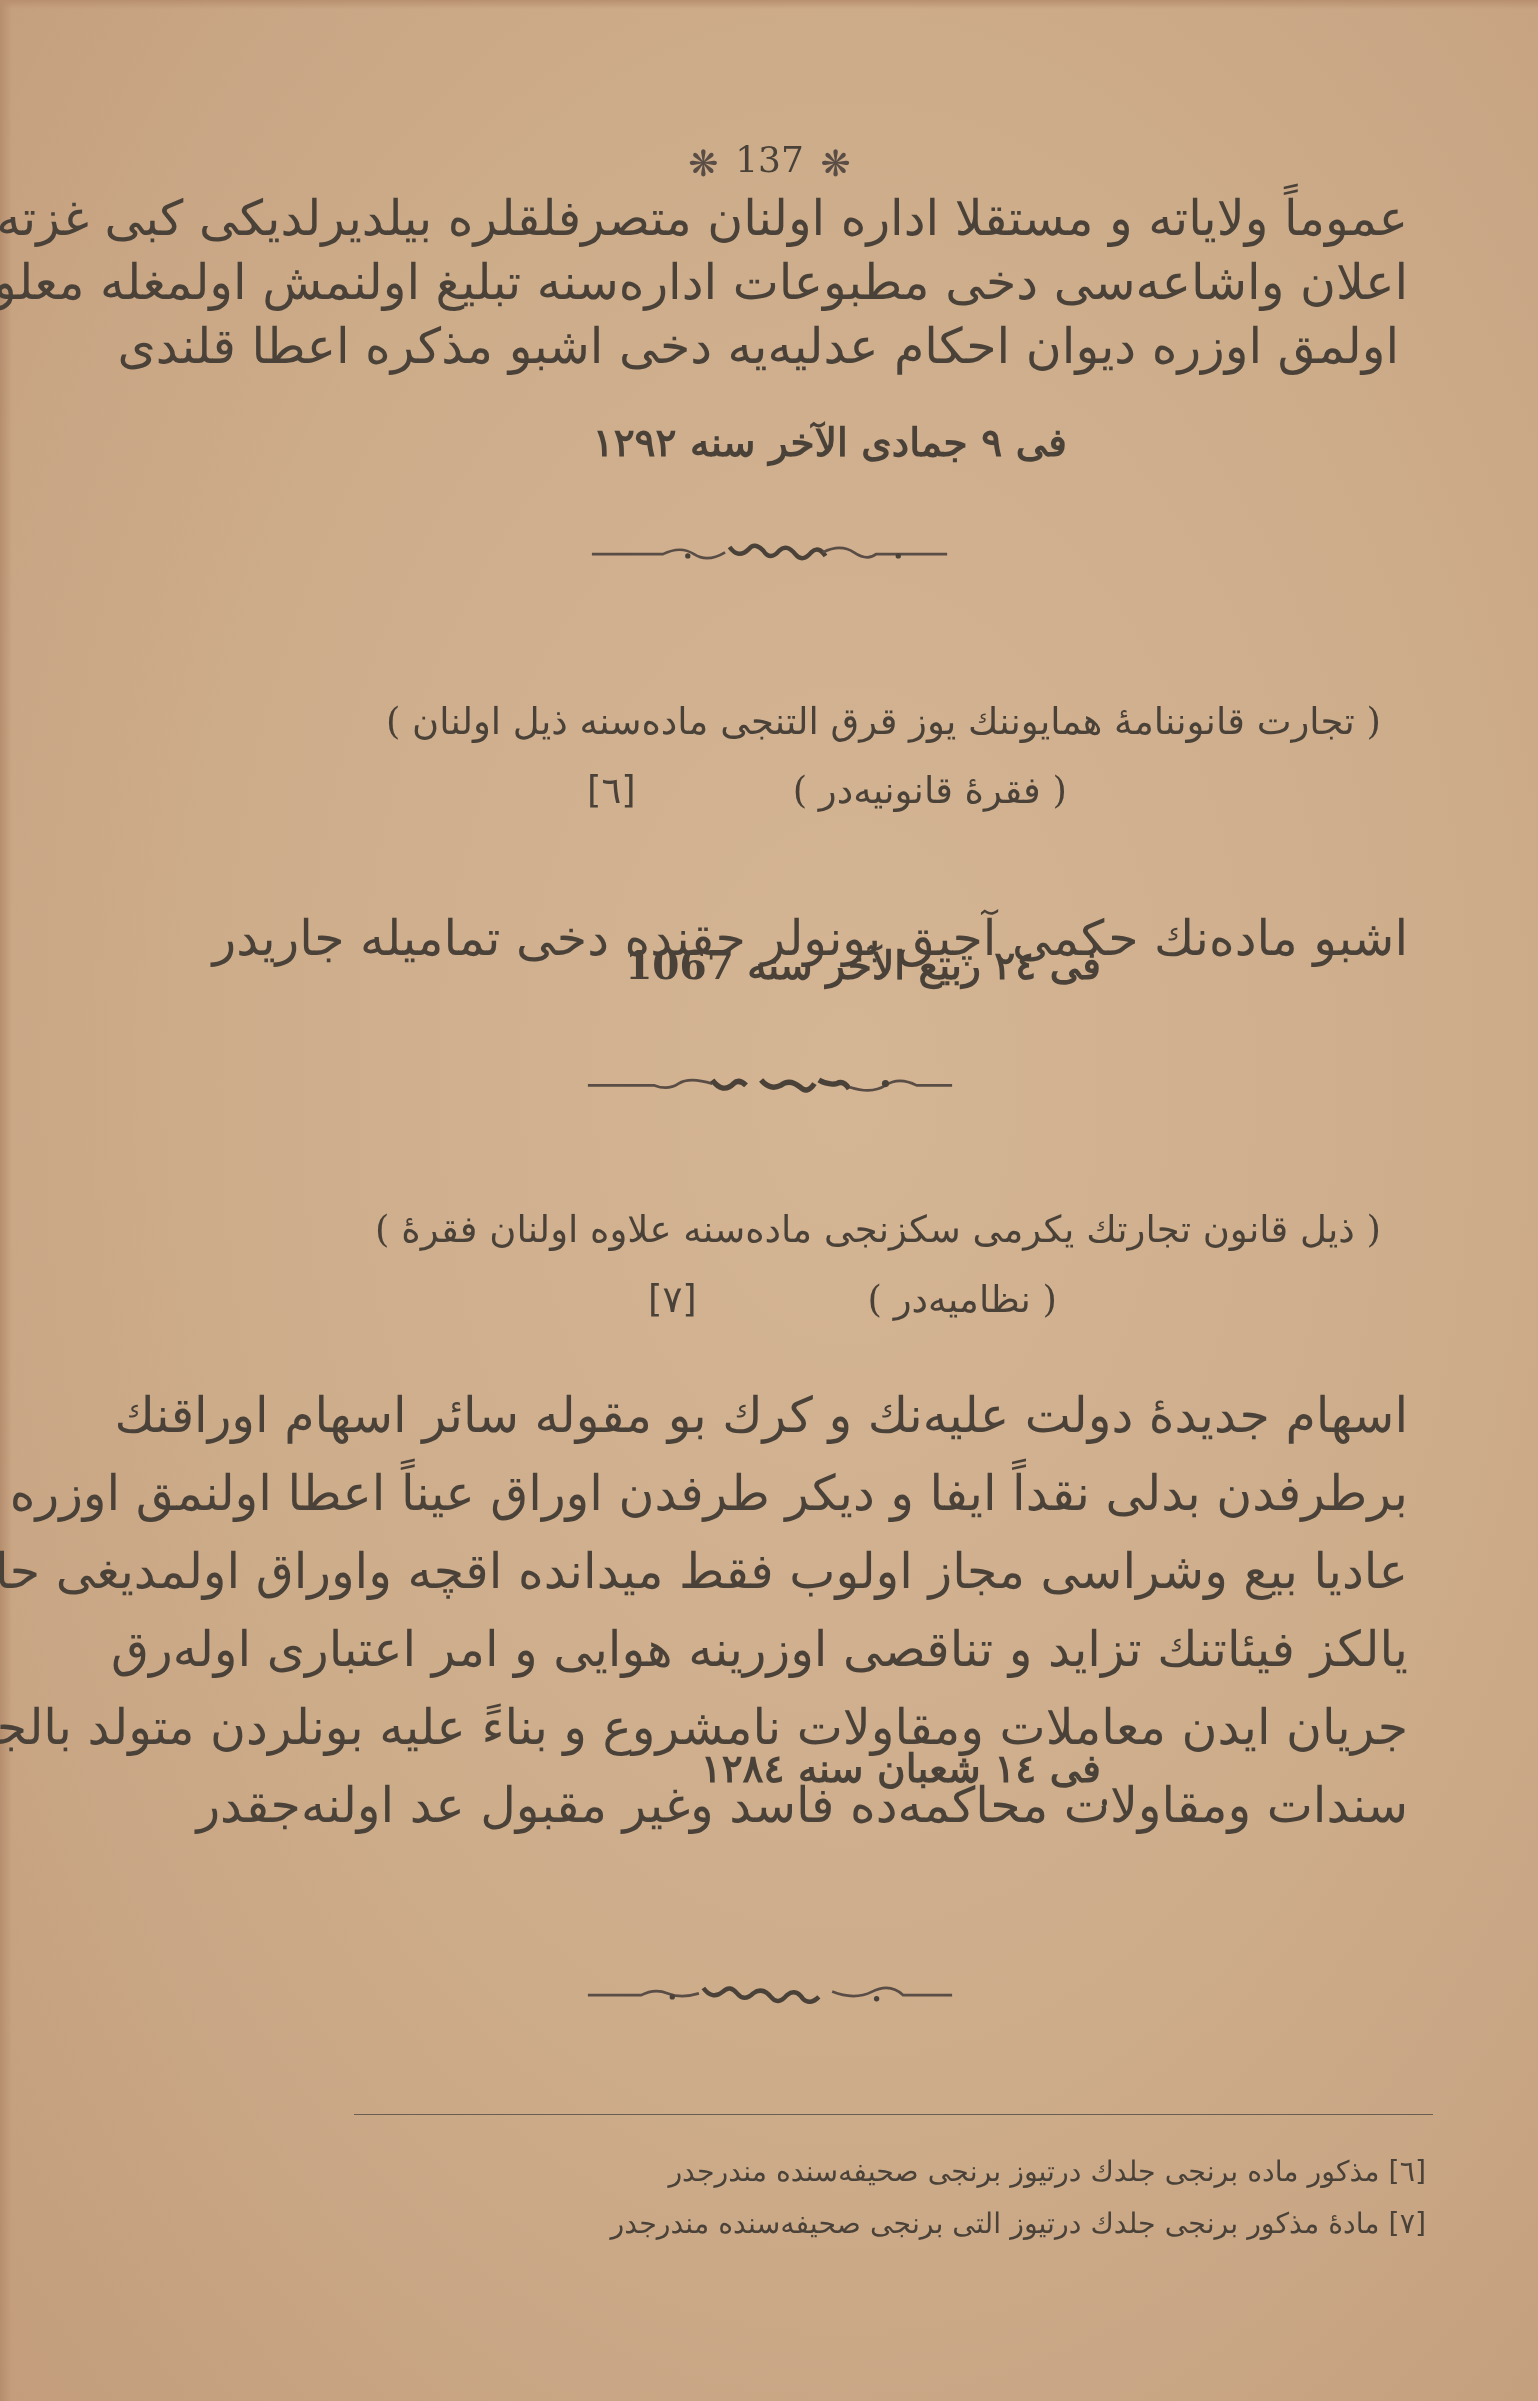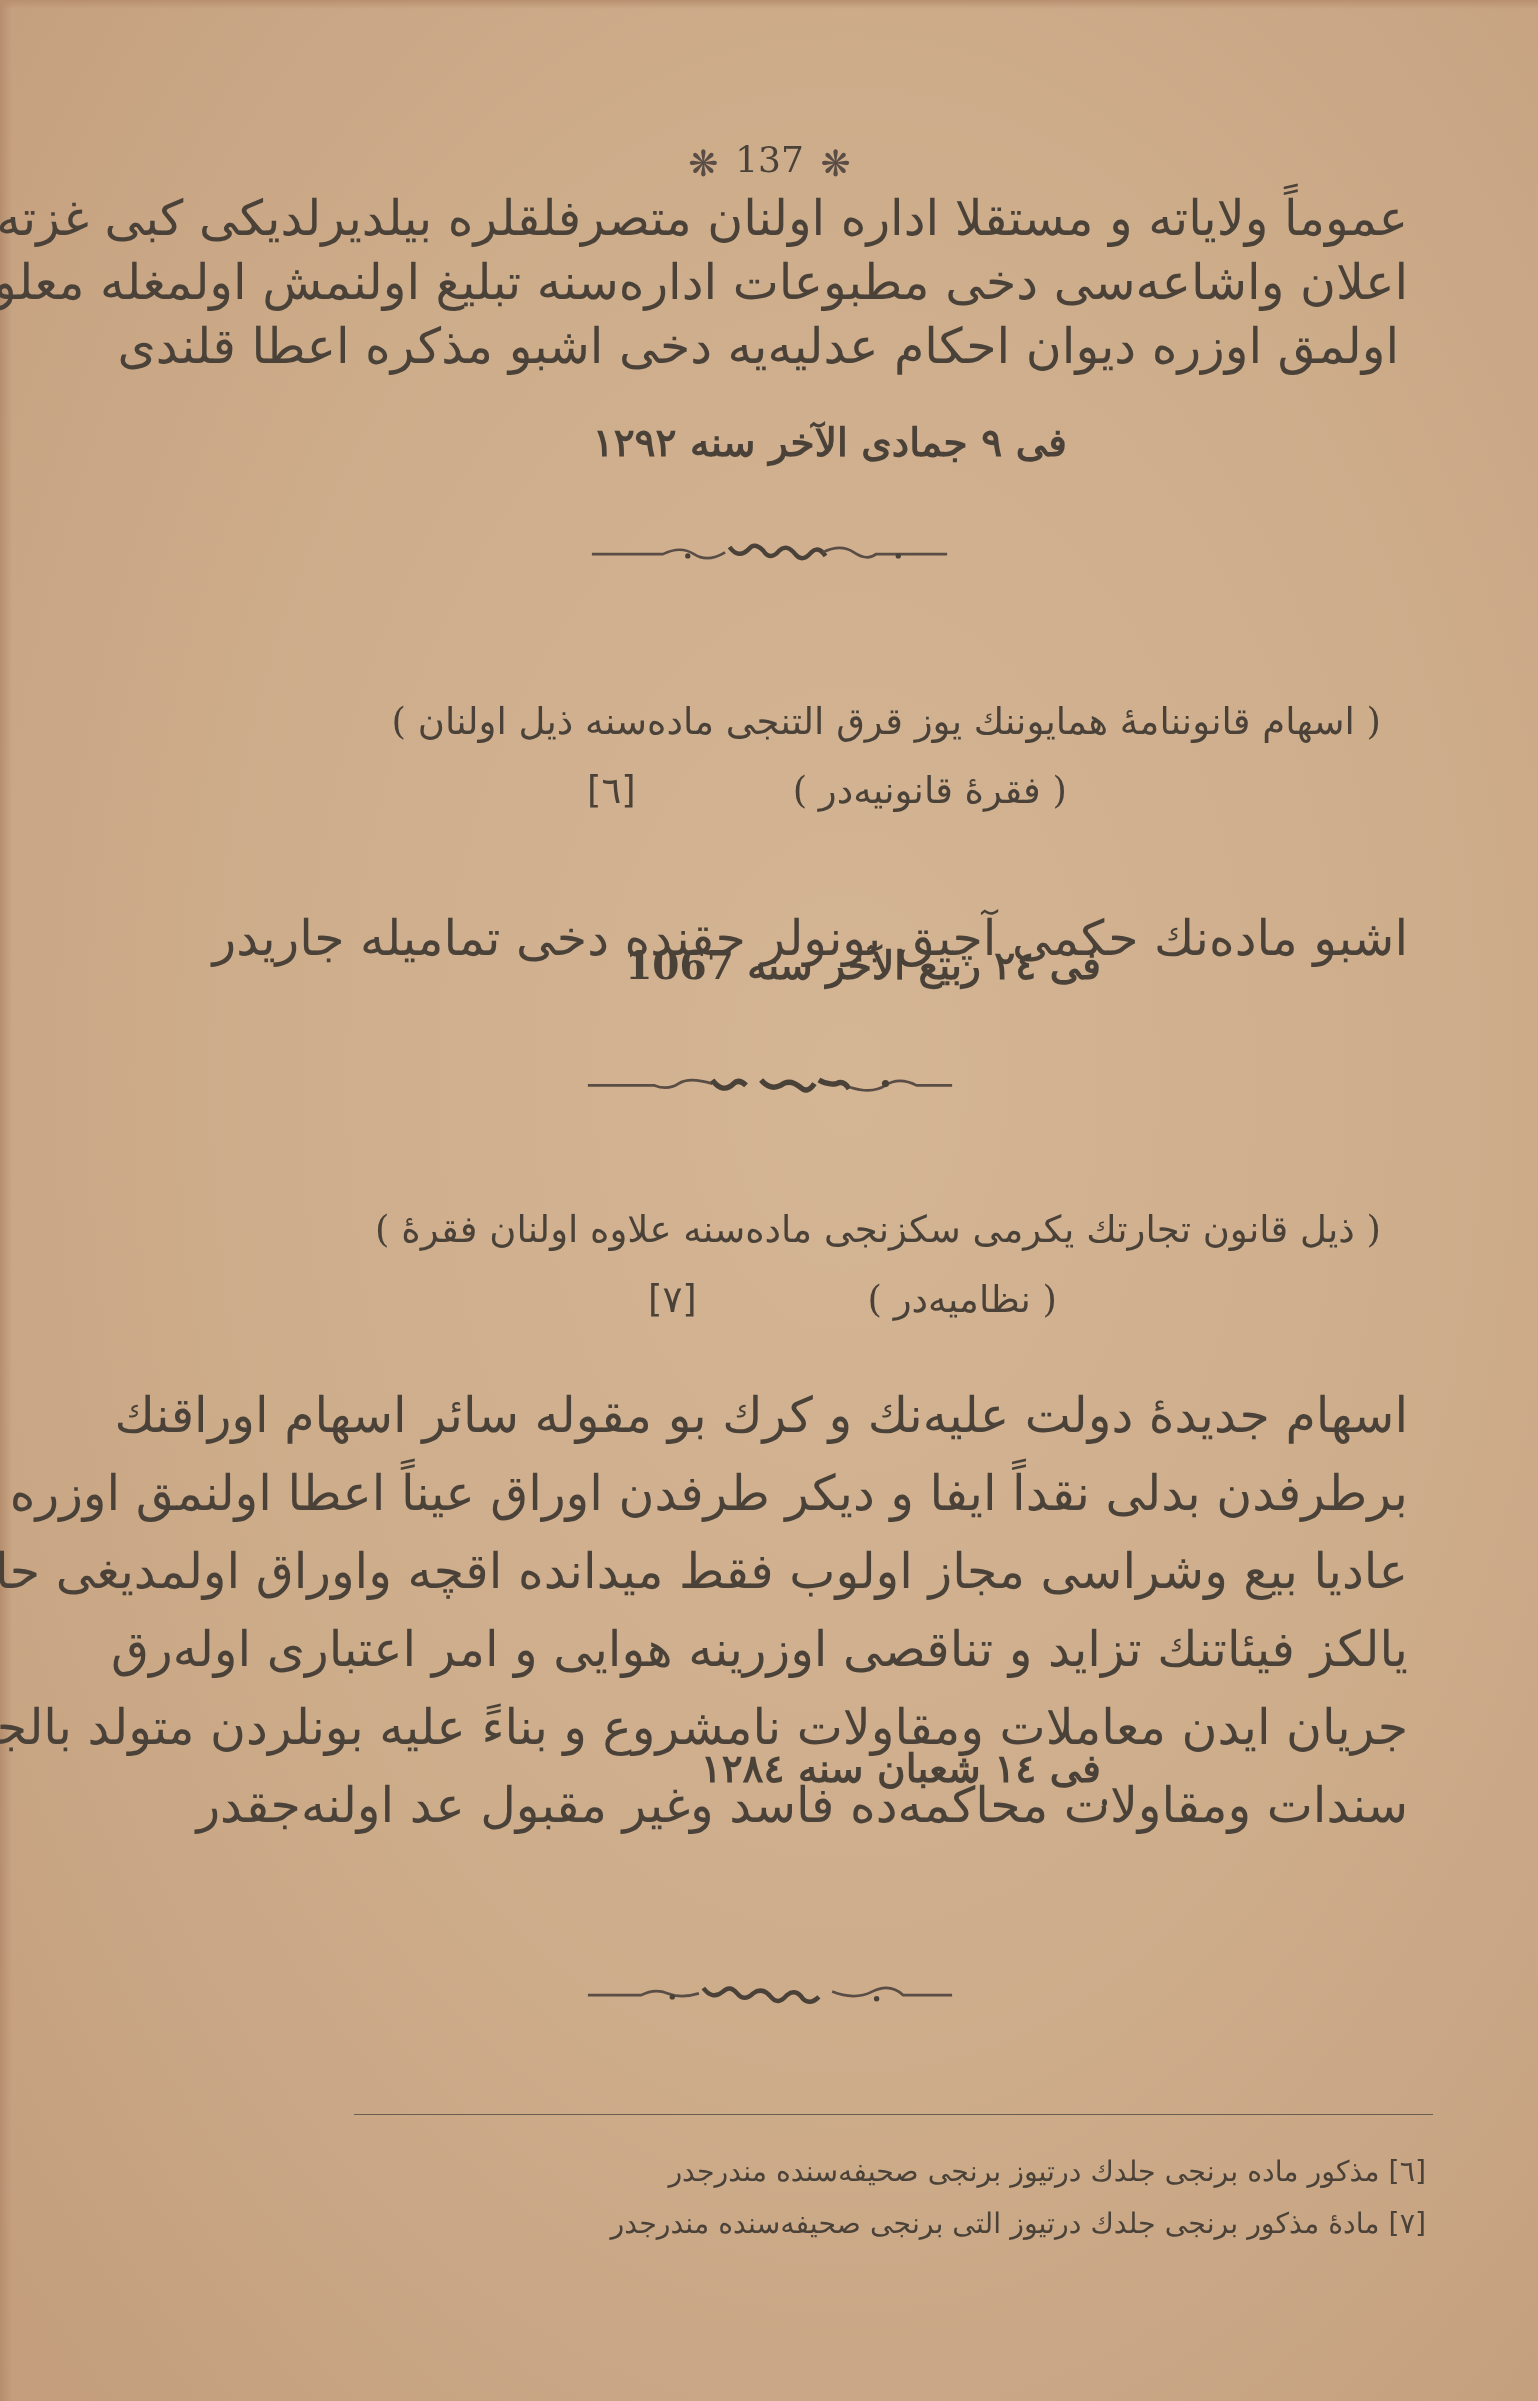--- a/index.html
+++ b/index.html
@@ -51,21 +51,21 @@
 <div class="divider" style="top:533px;">
   <svg width="373" height="27" viewBox="0 0 420 30">
     <path d="M10 18 H90 Q110 8 125 18 T160 16" stroke="#5a4d46" stroke-width="3" fill="none"></path>
     <circle cx="118" cy="20" r="3" fill="#4a4238"></circle>
     <path d="M165 10 q10 14 22 2 q6 -8 16 2 q8 12 18 0 q8 -8 18 4 q8 10 18 -2 q8 -8 16 4" stroke="#4a4238" stroke-width="5" fill="none"></path>
     <path d="M270 16 Q290 6 305 16 T330 18 H410" stroke="#5a4d46" stroke-width="3" fill="none"></path>
     <circle cx="355" cy="20" r="3" fill="#4a4238"></circle>
   </svg>
 </div>
 
-<div class="heading rtl" style="position:absolute; top:691px; left:404px; width:977px; text-align:center;">( اسهام قانوننامهٔ همایوننك یوز قرق التنجی ماده‌سنه ذیل اولنان )</div>
+<div class="heading rtl" style="position:absolute; top:691px; left:404px; width:977px; text-align:center;">( تجارت قانوننامهٔ همایوننك یوز قرق التنجی ماده‌سنه ذیل اولنان )</div>
 <div style="position:absolute; top:760px; left:569px; width:498px; height:62px;">
   <span class="heading rtl" style="position:absolute; right:0; top:0;">( فقرهٔ قانونیه‌در )</span>
   <span class="heading ref" style="position:absolute; left:18px; top:0;">[٦]</span>
 </div>
 <div class="line rtl" style="position:absolute; top:907px; left:533px; width:875px; text-align:right;">اشبو ماده‌نك حكمی آچیق بونولر حقنده دخی تمامیله جاریدر</div>
 <div class="date rtl" style="position:absolute; top:933px; left:586px; width:515px; text-align:right;">فی ٢٤ ربیع الآخر سنه 1067</div>
 
 <div class="divider" style="top:1066px;">
   <svg width="382" height="27" viewBox="0 0 430 30">
     <path d="M10 16 H85 Q100 22 112 14 T150 14" stroke="#5a4d46" stroke-width="3" fill="none"></path>

